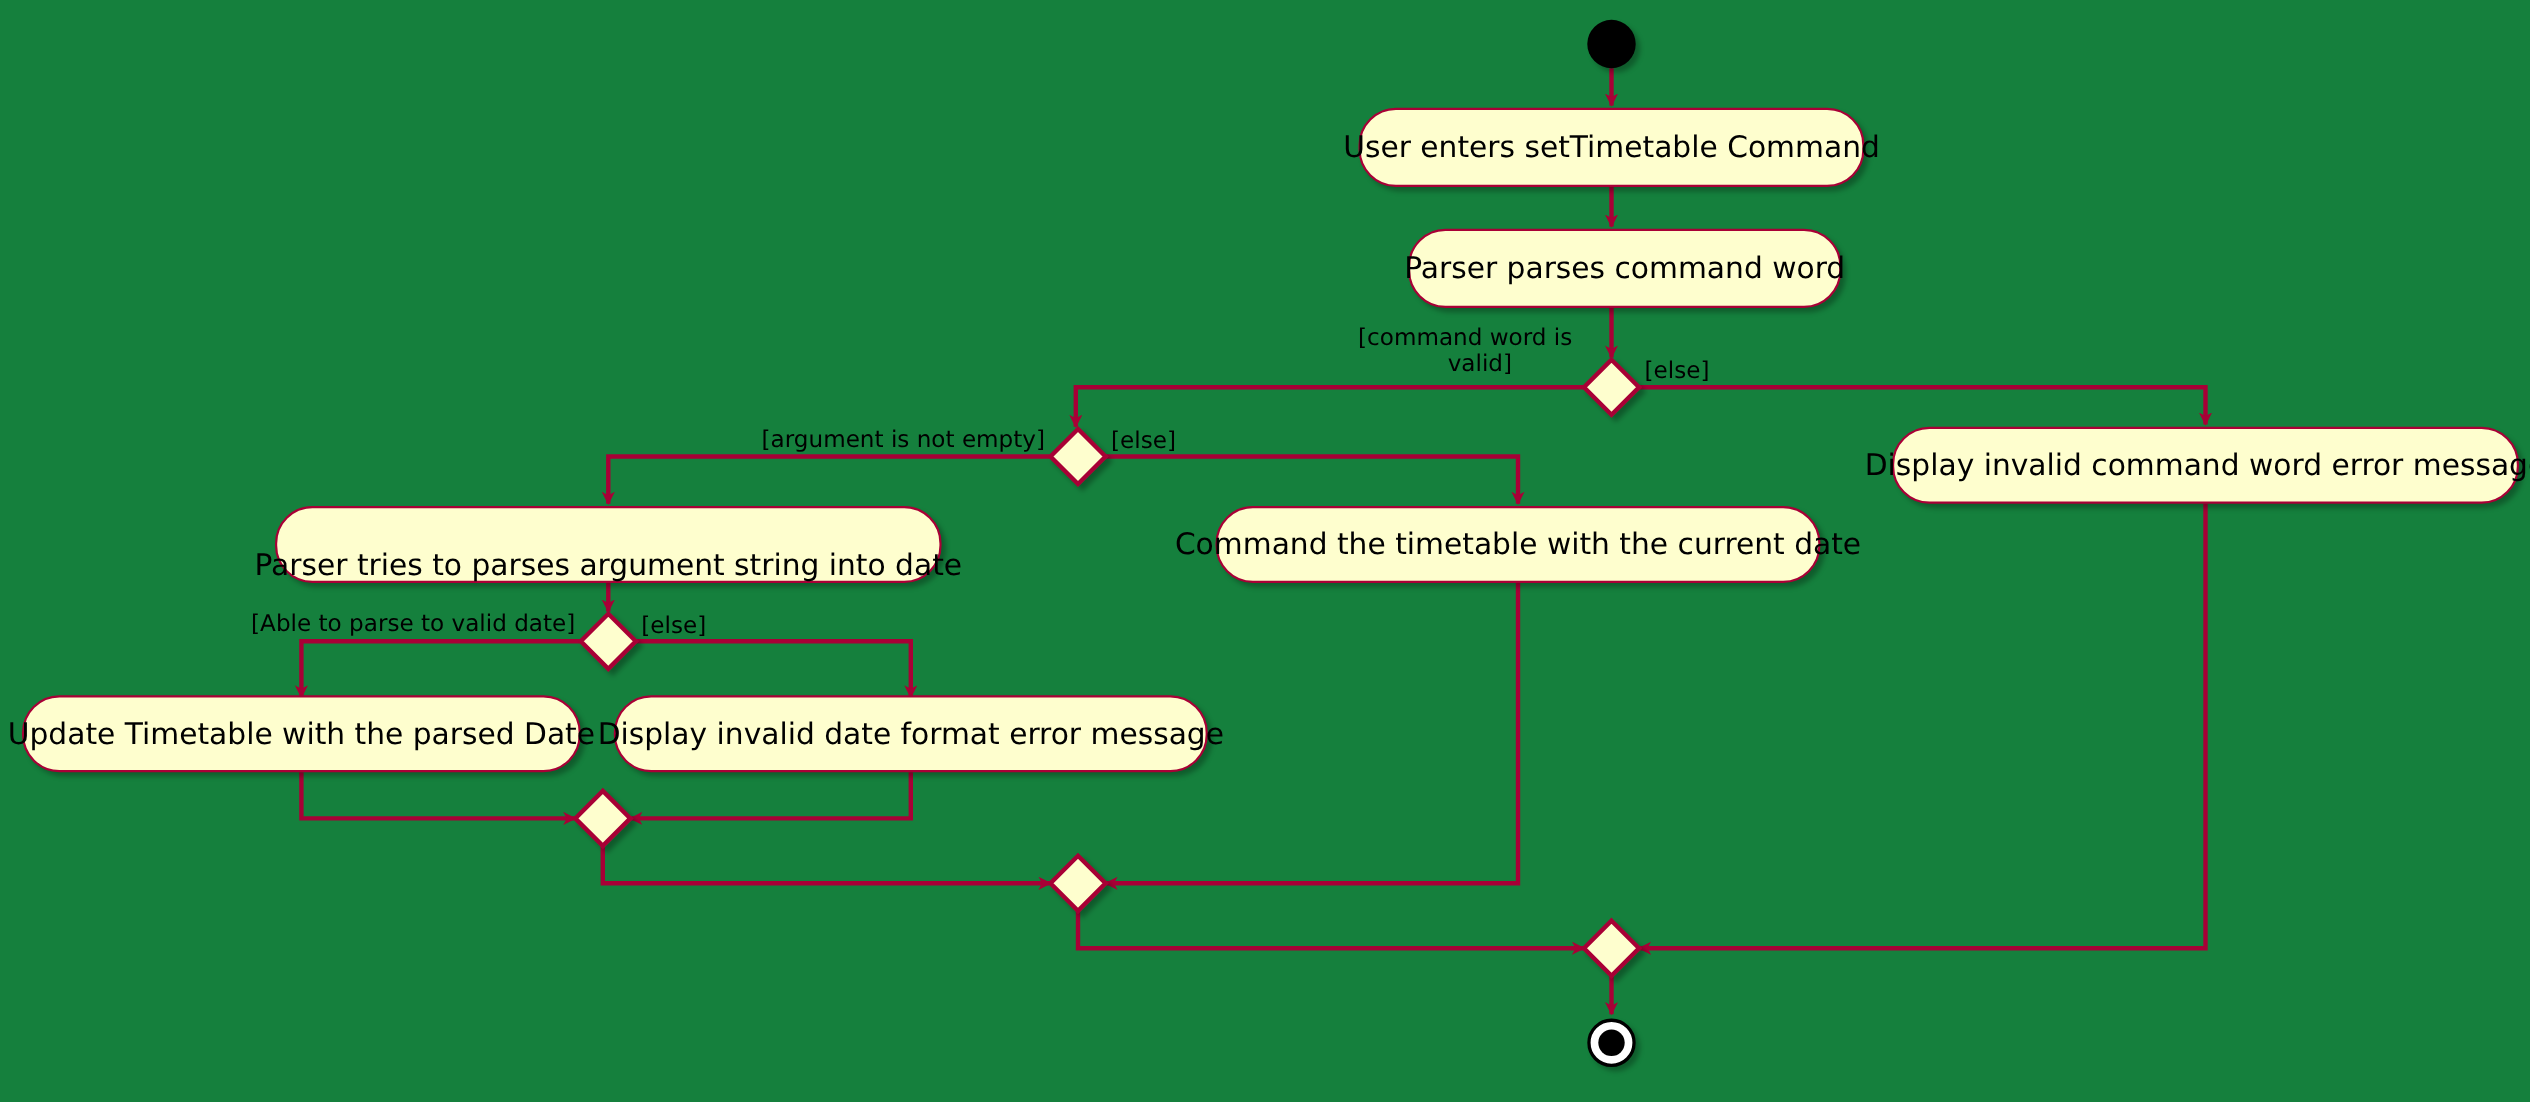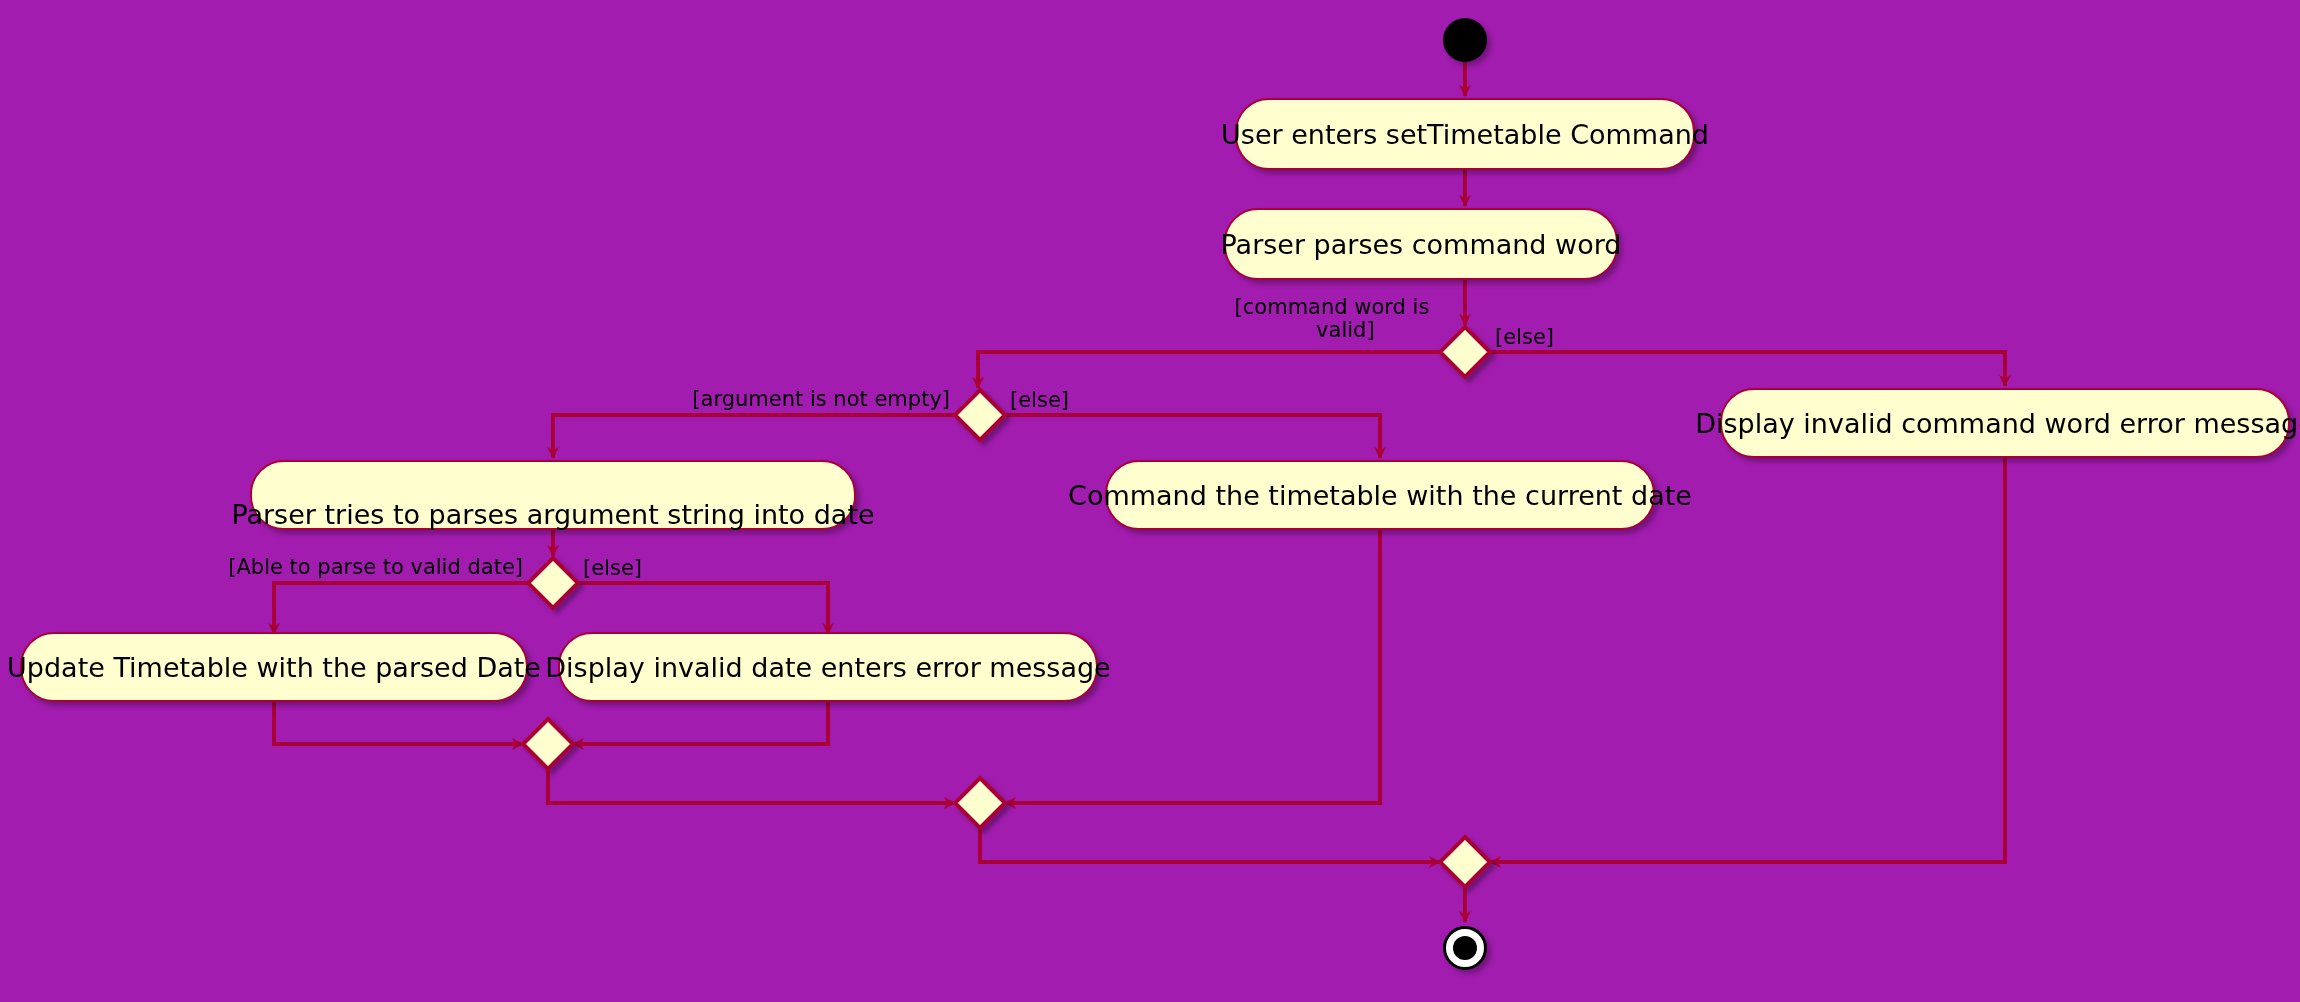--- a/index.html
+++ b/index.html
@@ -1,19 +1,19 @@
 <!DOCTYPE html>
 <html><head>
 <meta charset="utf-8">
 <title>setTimetable Activity Diagram</title>
 <style>
   html,body{margin:0;padding:0;background:#ffffff;}
   body{width:2300px;height:1002px;overflow:hidden;
        font-family:"DejaVu Sans","Liberation Sans",sans-serif;}
-  #diagram{position:relative;width:2300px;height:1002px;background:#a21caf;}
+  #diagram{position:relative;width:2300px;height:1002px;background:#15803d;}
   #wires{position:absolute;left:0;top:0;width:2300px;height:1002px;}
   .node{position:absolute;box-sizing:border-box;}
 
   
   .activity{
     background:#FEFECE;
     border:2.5px solid #A80036;
     border-radius:34px;
     display:flex;align-items:center;justify-content:center;
     color:#000000;
@@ -111,42 +111,42 @@
       <polygon points="1465,837 1490,862 1465,887 1440,862"></polygon>
     </g>
   </svg>
 
   <div class="node start" style="left:1443px;top:18px;width:44px;height:44px;"></div>
 
   <div class="node activity" style="left:1235px;top:98px;width:460px;height:72px;">
     <span>User enters setTimetable Command</span>
   </div>
 
-  <div class="node activity" style="left:1224px;top:208px;width:394px;height:72px;">
+  <div class="node activity" style="left:1280px;top:208px;width:394px;height:72px;">
     <span>Parser parses command word</span>
   </div>
 
   <div class="node activity" style="left:250px;top:460px;width:606px;height:70px;align-items:flex-end;">
     <span>Parser tries to parses argument string into date</span>
   </div>
 
   <div class="node activity" style="left:1105px;top:460px;width:550px;height:70px;">
     <span>Command the timetable with the current date</span>
   </div>
 
   <div class="node activity" style="left:1720px;top:388px;width:570px;height:70px;">
     <span>Display invalid command word error message</span>
   </div>
 
   <div class="node activity" style="left:20px;top:632px;width:508px;height:70px;justify-content:center;">
     <span>Update Timetable with the parsed Date</span>
   </div>
 
   <div class="node activity" style="left:558px;top:632px;width:540px;height:70px;">
-    <span>Display invalid date enters error message</span>
+    <span>Display invalid date format error message</span>
   </div>
 
   <div class="guard center" style="left:1232px;top:296px;width:200px;">[command word is
     valid]</div>
 
   <div class="guard" style="left:1495px;top:326px;">[else]</div>
 
   <div class="guard right" style="left:650px;top:388px;width:300px;">[argument is not empty]</div>
 
   <div class="guard" style="left:1010px;top:389px;">[else]</div>

